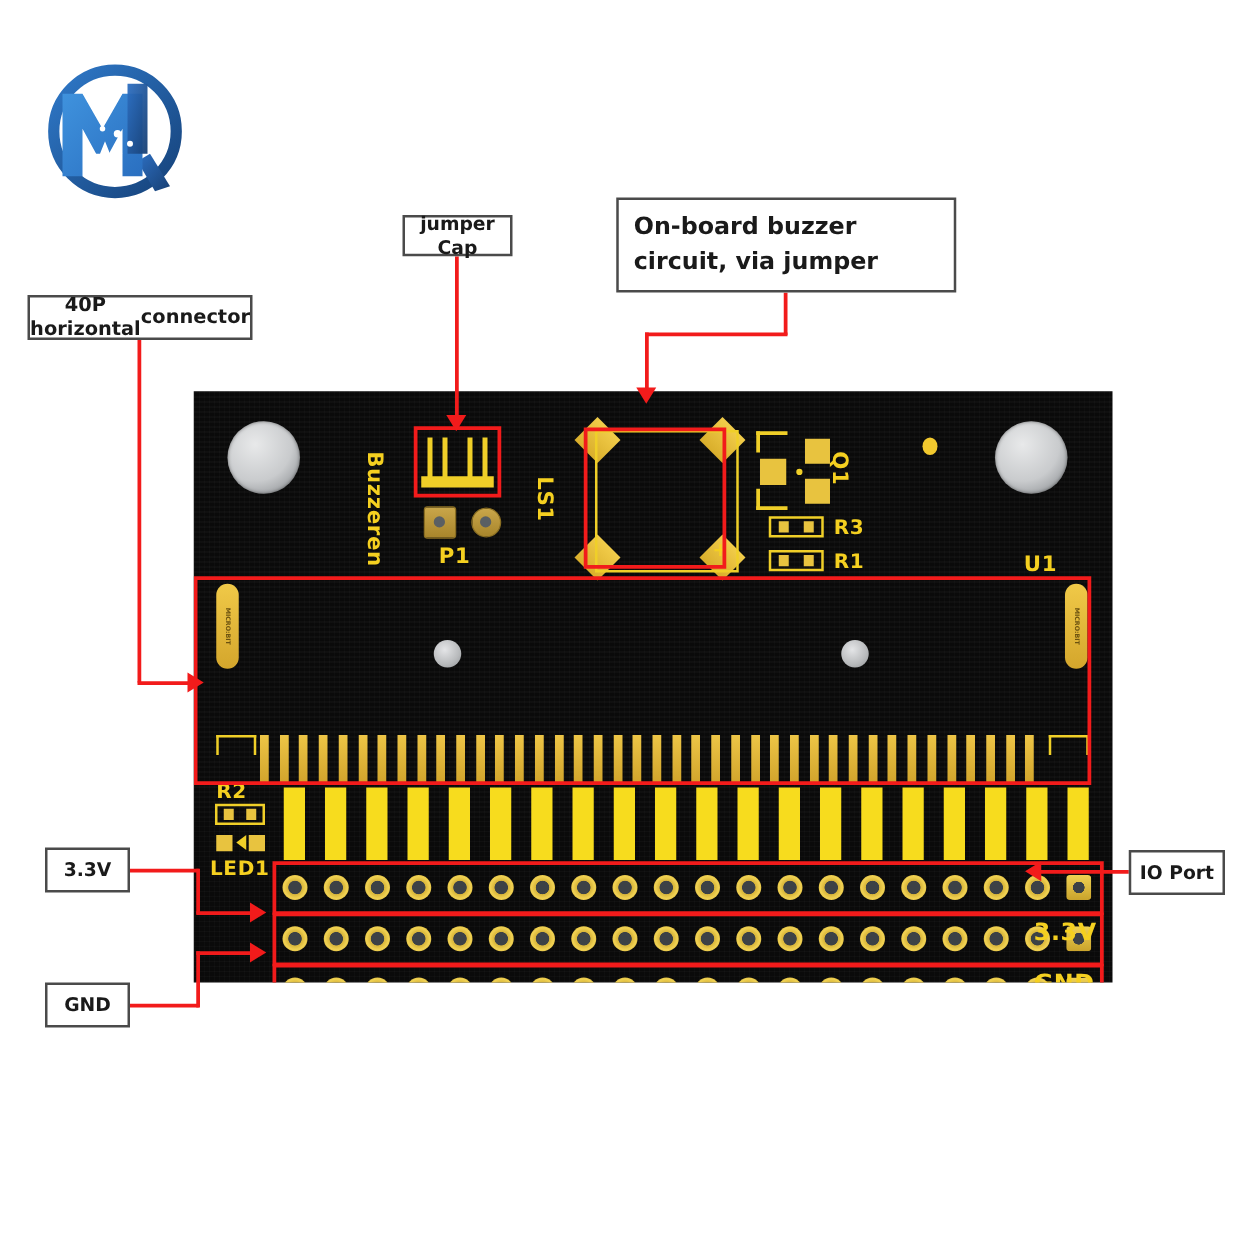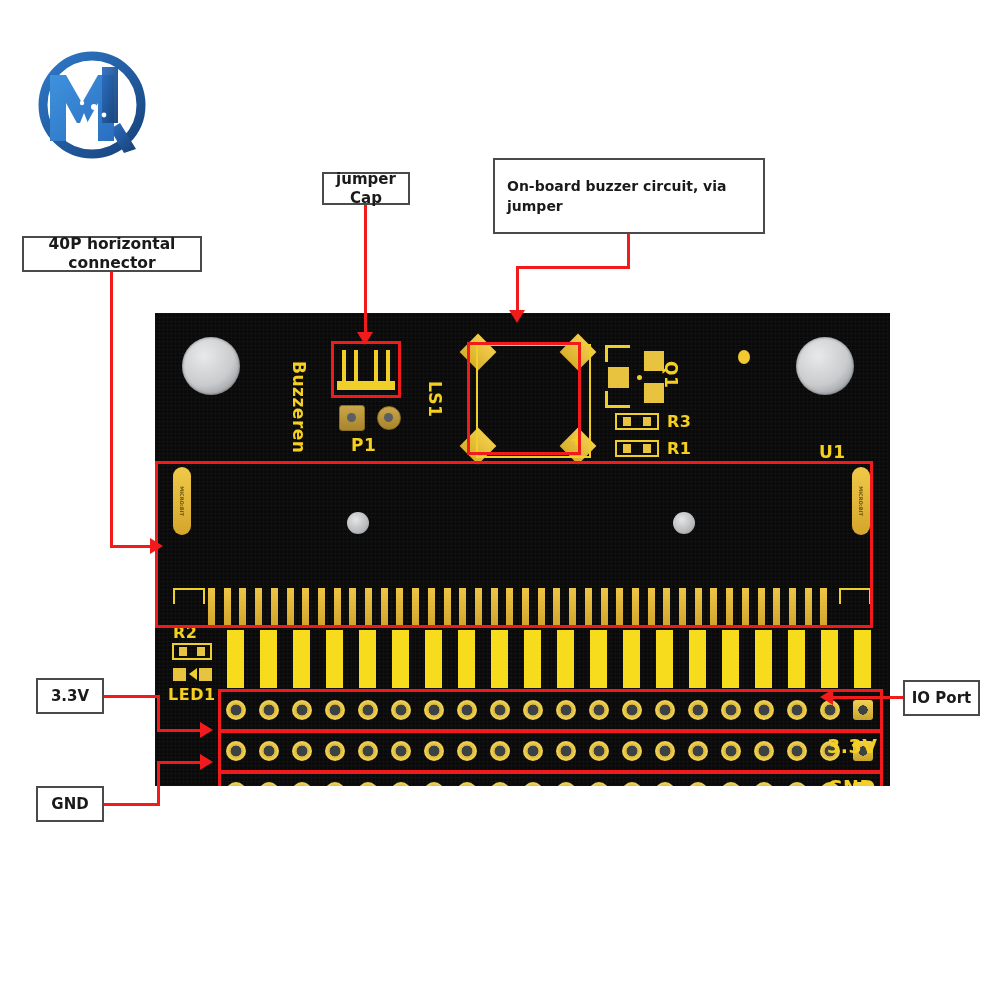--- a/index.html
+++ b/index.html
@@ -36,21 +36,21 @@
     display: flex;
     align-items: center;
     justify-content: center;
     text-align: center;
     line-height: 1.25;
     z-index: 30;
   }
   .callout-sm { font-size: 15px; font-weight: 700; }
   .callout-md { font-size: 15.5px; font-weight: 700; }
   .callout-body {
-    font-size: 14px;
+    font-size: 19px;
     font-weight: 700;
     text-align: left;
     justify-content: flex-start;
     padding: 6px 12px;
     line-height: 1.45;
   }
 
   
   .lead {
     position: absolute;
@@ -257,21 +257,21 @@
       <path d="M88 78 L104 104 L92 108 L78 84 Z" fill="url(#gQ)"></path>
       <path d="M18 96 L18 30 L34 30 L50 58 L66 30 L82 30 L82 96 L66 96 L66 58 L54 80 L46 80 L34 58 L34 96 Z" fill="url(#gM)"></path>
       <path d="M70 22 L70 78 L86 78 L86 22 Z" fill="url(#gQ)" opacity="0.95"></path>
       <path d="M52 68 L56 78 L66 78 L58 85 L61 96 L52 89 L43 96 L46 85 L38 78 L48 78 Z" fill="#ffffff"></path>
       <circle cx="62" cy="62" r="3" fill="#ffffff"></circle>
       <circle cx="72" cy="70" r="2.4" fill="#ffffff"></circle>
       <circle cx="50" cy="58" r="2.2" fill="#ffffff"></circle>
     </svg>
   </div>
 
-  <div class="callout callout-md" style="left:22px; top:236px; width:180px; height:36px; flex-direction:column;">
+  <div class="callout callout-md" style="left:22px; top:236px; width:180px; height:36px; flex-direction:row;">
     <span>40P horizontal</span>
     <span>connector</span>
   </div>
 
   <div class="callout callout-sm" style="left:322px; top:172px; width:88px; height:33px;">
     <span>jumper Cap</span>
   </div>
 
   <div class="callout callout-body" style="left:493px; top:158px; width:272px; height:76px; flex-direction:column; align-items:flex-start; justify-content:center;">
     <span>On-board buzzer circuit, via jumper</span>

